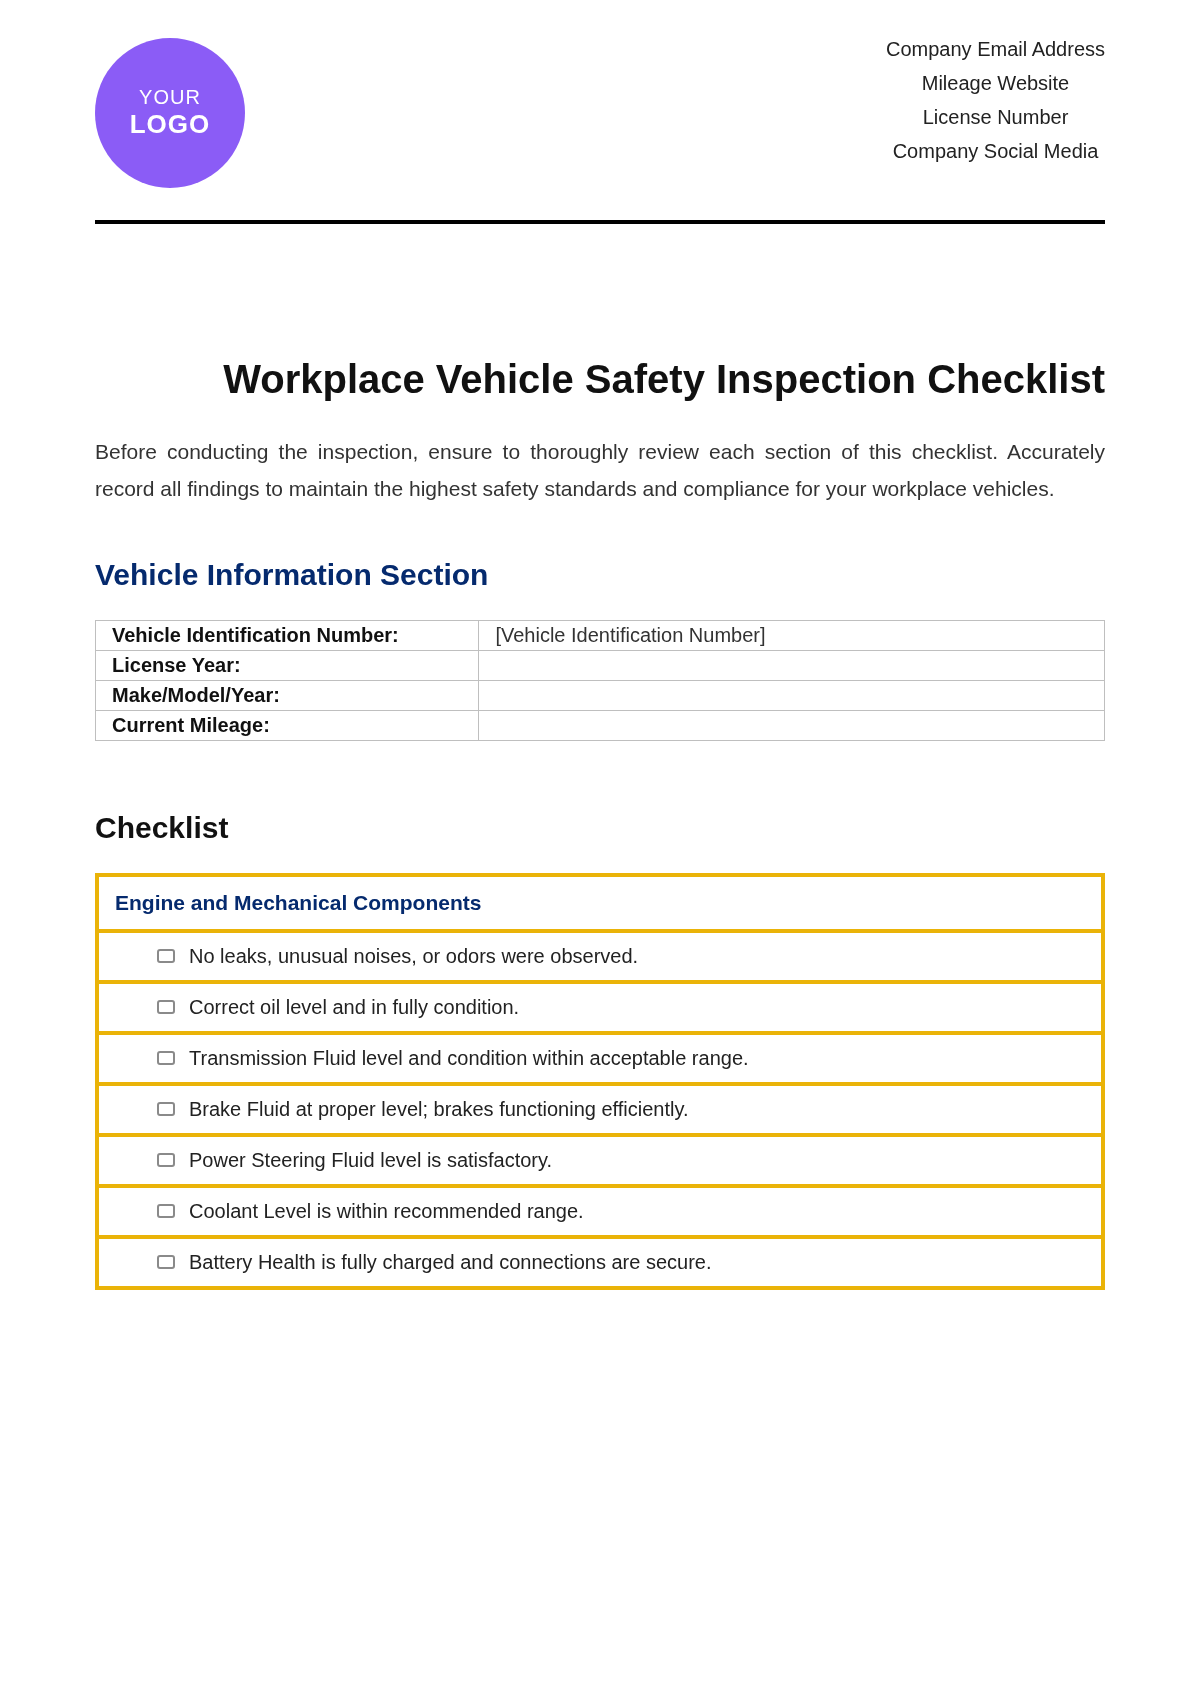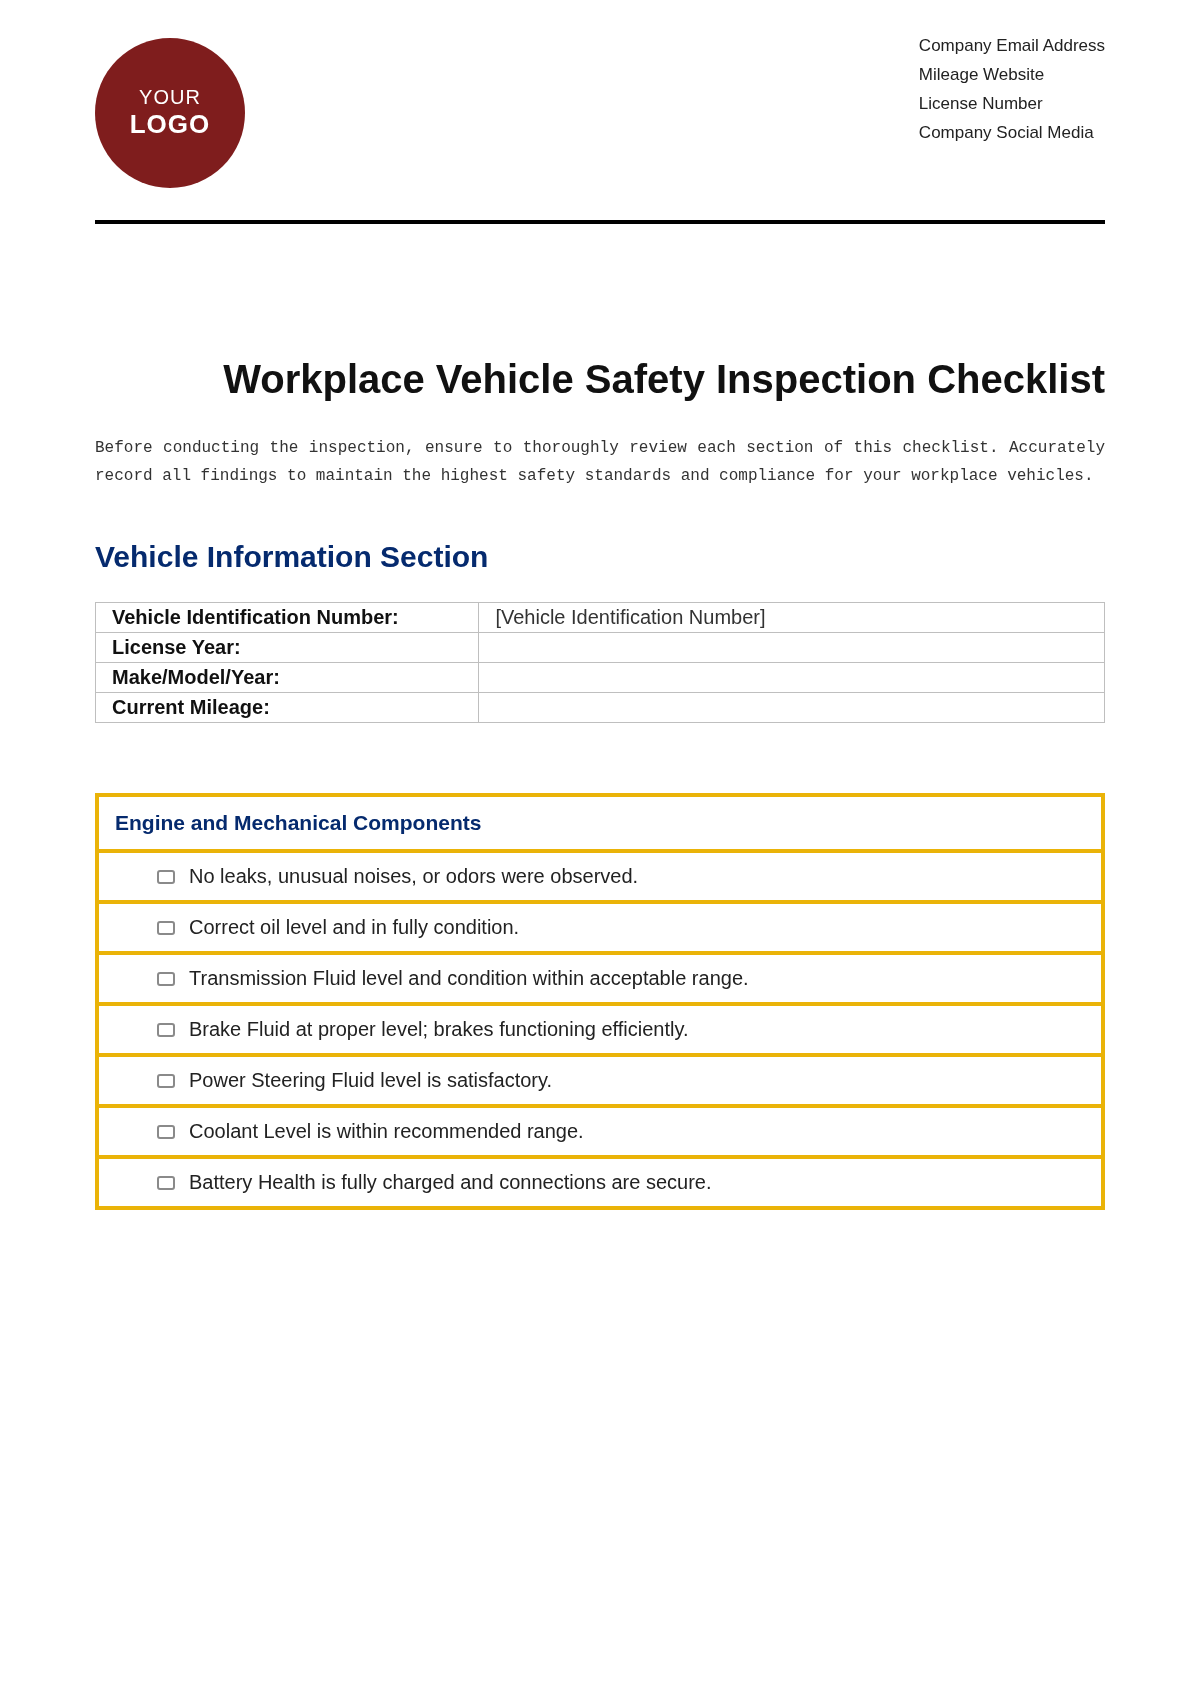--- a/index.html
+++ b/index.html
@@ -18,59 +18,58 @@
   .header-row {
     display: flex;
     justify-content: space-between;
     align-items: flex-start;
     padding-bottom: 20px;
   }
   .logo-circle {
     width: 150px;
     height: 150px;
     border-radius: 50%;
-    background: #7f1d1d;
+    background: #8b5cf6;
     color: #fff;
     display: flex;
     flex-direction: column;
     align-items: center;
     justify-content: center;
     text-align: center;
     line-height: 1.2;
     margin-top: 8px;
   }
   .logo-your { font-size: 20px; letter-spacing: 1px; }
   .logo-logo { font-size: 26px; font-weight: 900; letter-spacing: 1px; }
   .company-meta {
-    text-align: left;
-    font-size: 17px;
+    text-align: center;
+    font-size: 20px;
     line-height: 1.7;
     color: #222;
     padding-top: 2px;
   }
   .hr-thick {
     border: none;
     border-top: 4px solid #000;
     margin: 12px 0 0 0;
   }
   .title {
     text-align: right;
     font-size: 40px;
     font-weight: 800;
     margin: 130px 0 30px 0;
     line-height: 1.25;
     color: #111;
   }
   .intro {
-    font-size: 16px;
+    font-size: 21px;
     line-height: 1.75;
     text-align: justify;
     color: #333;
     margin-bottom: 50px;
-    font-family: Liberation Mono, monospace;
   }
   .section-h {
     font-size: 30px;
     font-weight: 800;
     color: #052a6e;
     margin: 0 0 28px 0;
   }
   .section-h.black { color: #111; }
   .info-table {
     width: 100%;
@@ -155,20 +154,21 @@
       <td class="label">Make/Model/Year:</td>
       <td class="value"></td>
     </tr>
     <tr>
       <td class="label">Current Mileage:</td>
       <td class="value"></td>
     </tr>
   </tbody>
     </table>
 
+  <h2 class="section-h black">Checklist</h2>
 
   <table class="check-table">
     <tbody>
         <tr>
       <td class="group-header">Engine and Mechanical Components</td>
     </tr>
     <tr>
           <td>
       <div class="check-row">
         <span class="cb"></span>

